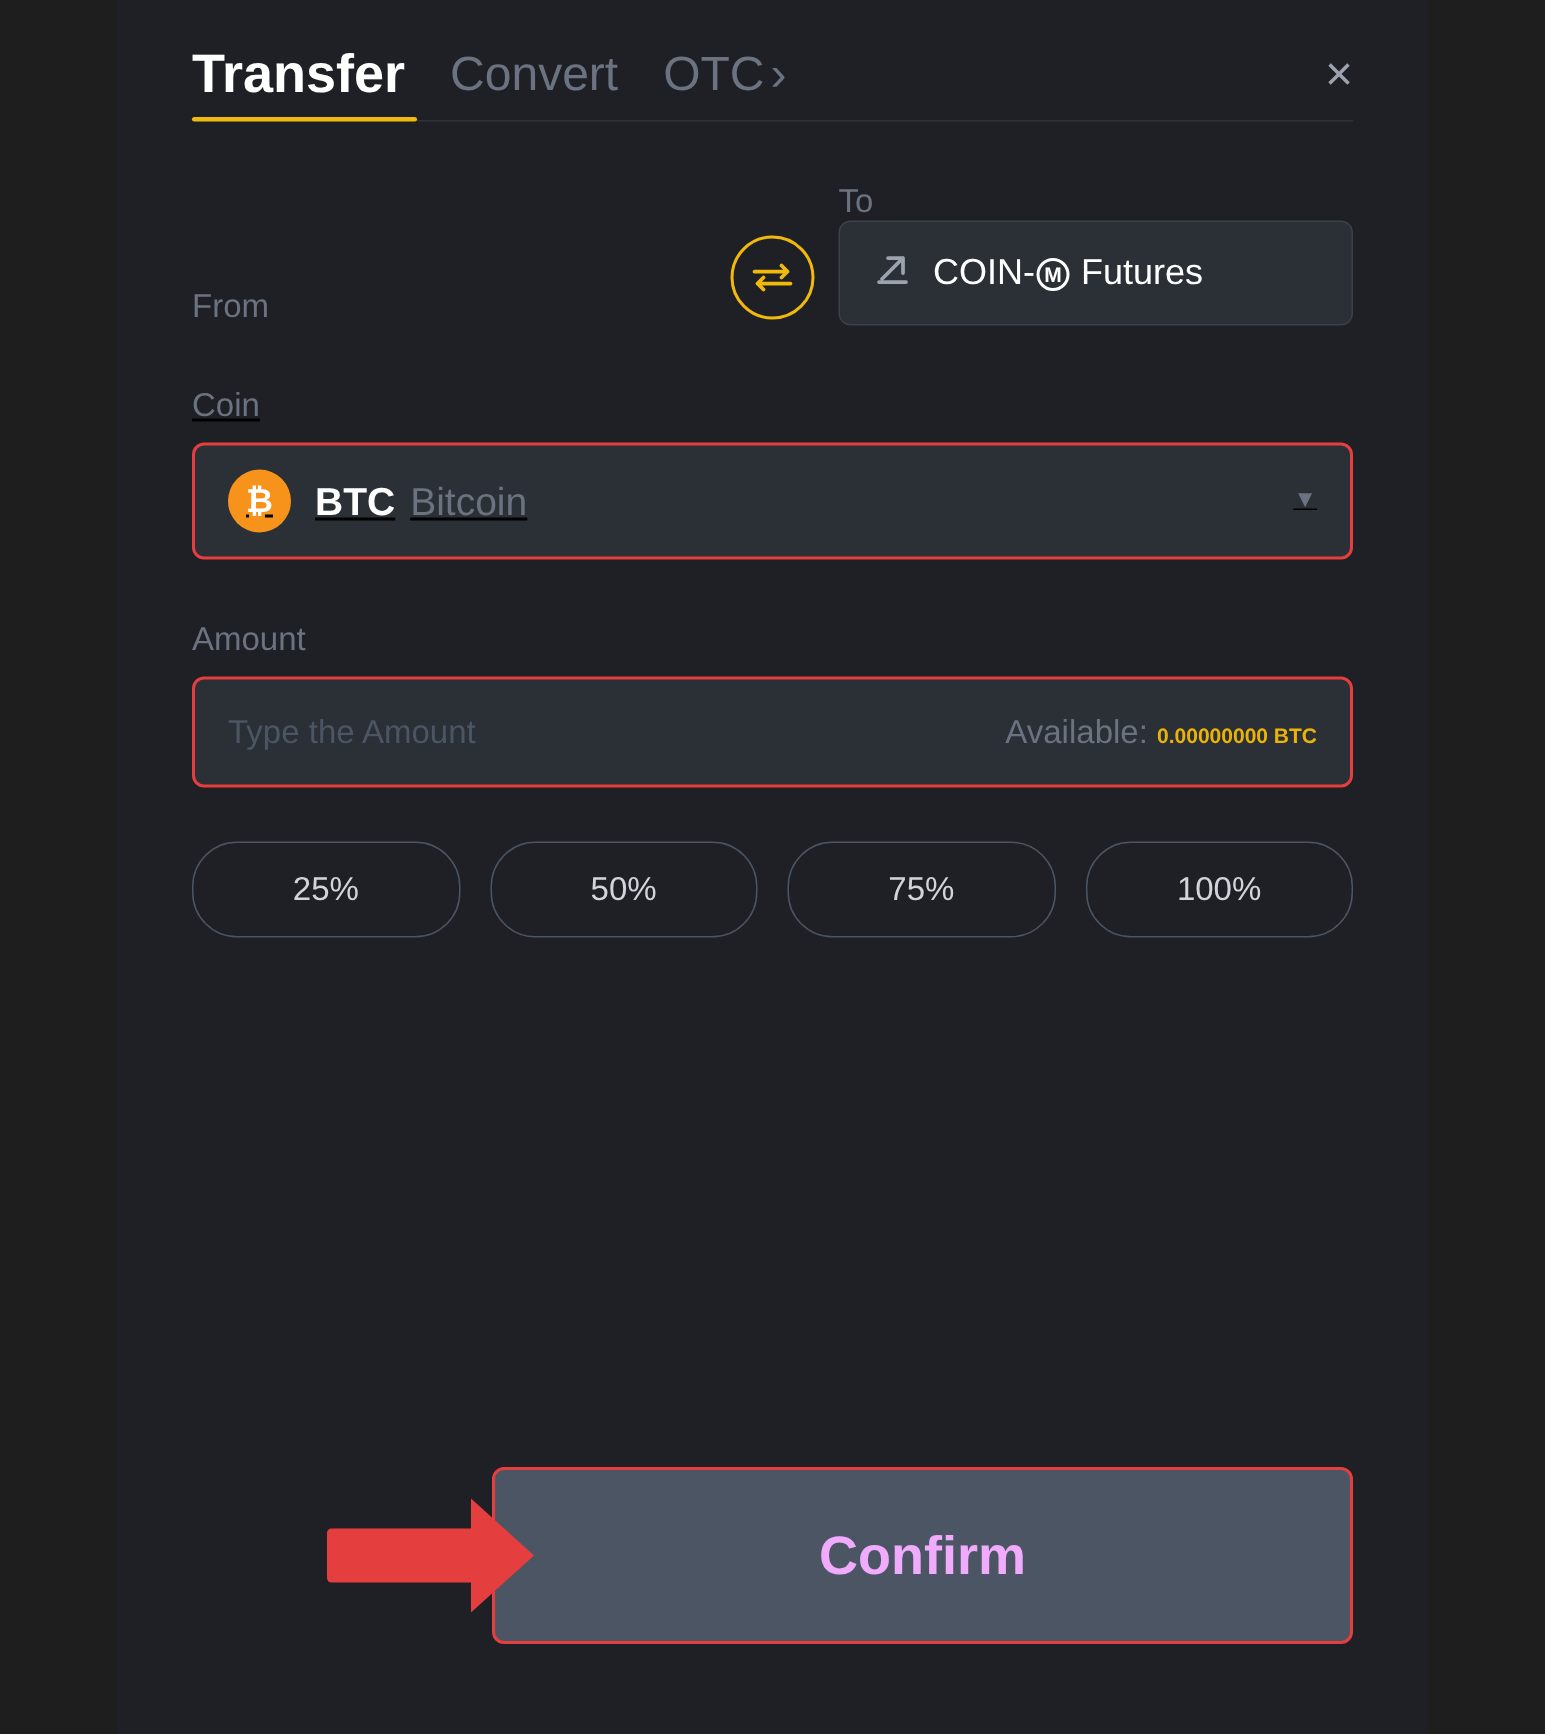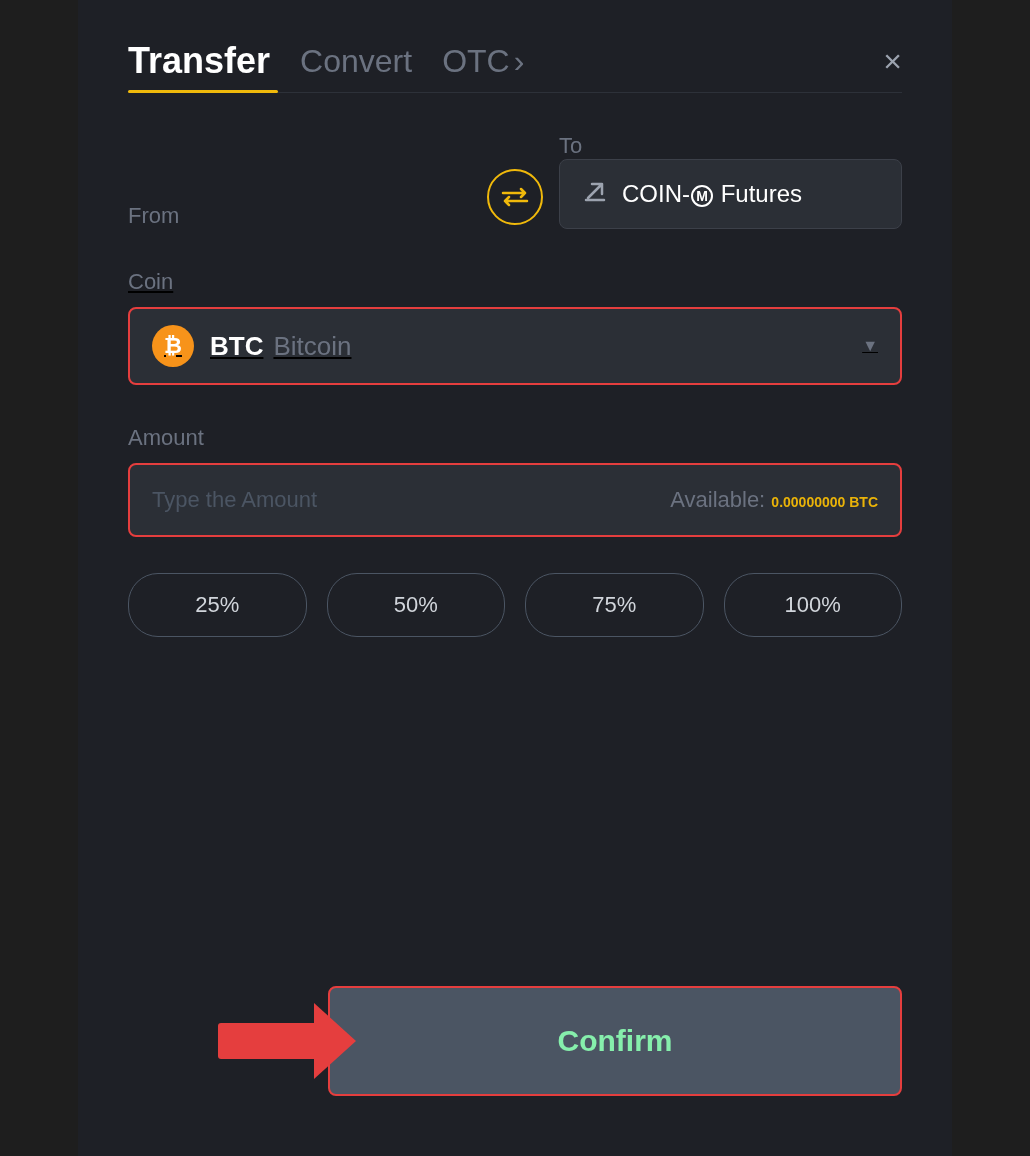--- a/index.html
+++ b/index.html
@@ -15,21 +15,21 @@
       align-items: center;
       min-height: 100vh;
       font-family: -apple-system, BlinkMacSystemFont, 'Segoe UI', sans-serif;
     }
 
     .modal {
       background: #1e2026;
       width: 874px;
       min-height: 1156px;
       position: relative;
-      padding: 40px 50px 60px 50px;
+      padding: 28px 50px 60px 50px;
       display: flex;
       flex-direction: column;
     }
 
     
     .header {
       display: flex;
       align-items: center;
       gap: 30px;
       margin-bottom: 0;
@@ -311,22 +311,22 @@
       border-bottom: 38px solid transparent;
       border-left: 42px solid #e53e3e;
     }
 
     .confirm-btn {
       flex: 1;
       padding: 36px;
       background: #4b5563;
       border: 2.5px solid #e53e3e;
       border-radius: 8px;
-      color: #86efac;
-      font-size: 30px;
+      color: #f0abfc;
+      font-size: 36px;
       font-weight: 600;
       cursor: pointer;
       text-align: center;
     }
 
     .circled-m {
       display: inline-flex;
       align-items: center;
       justify-content: center;
       width: 22px;

